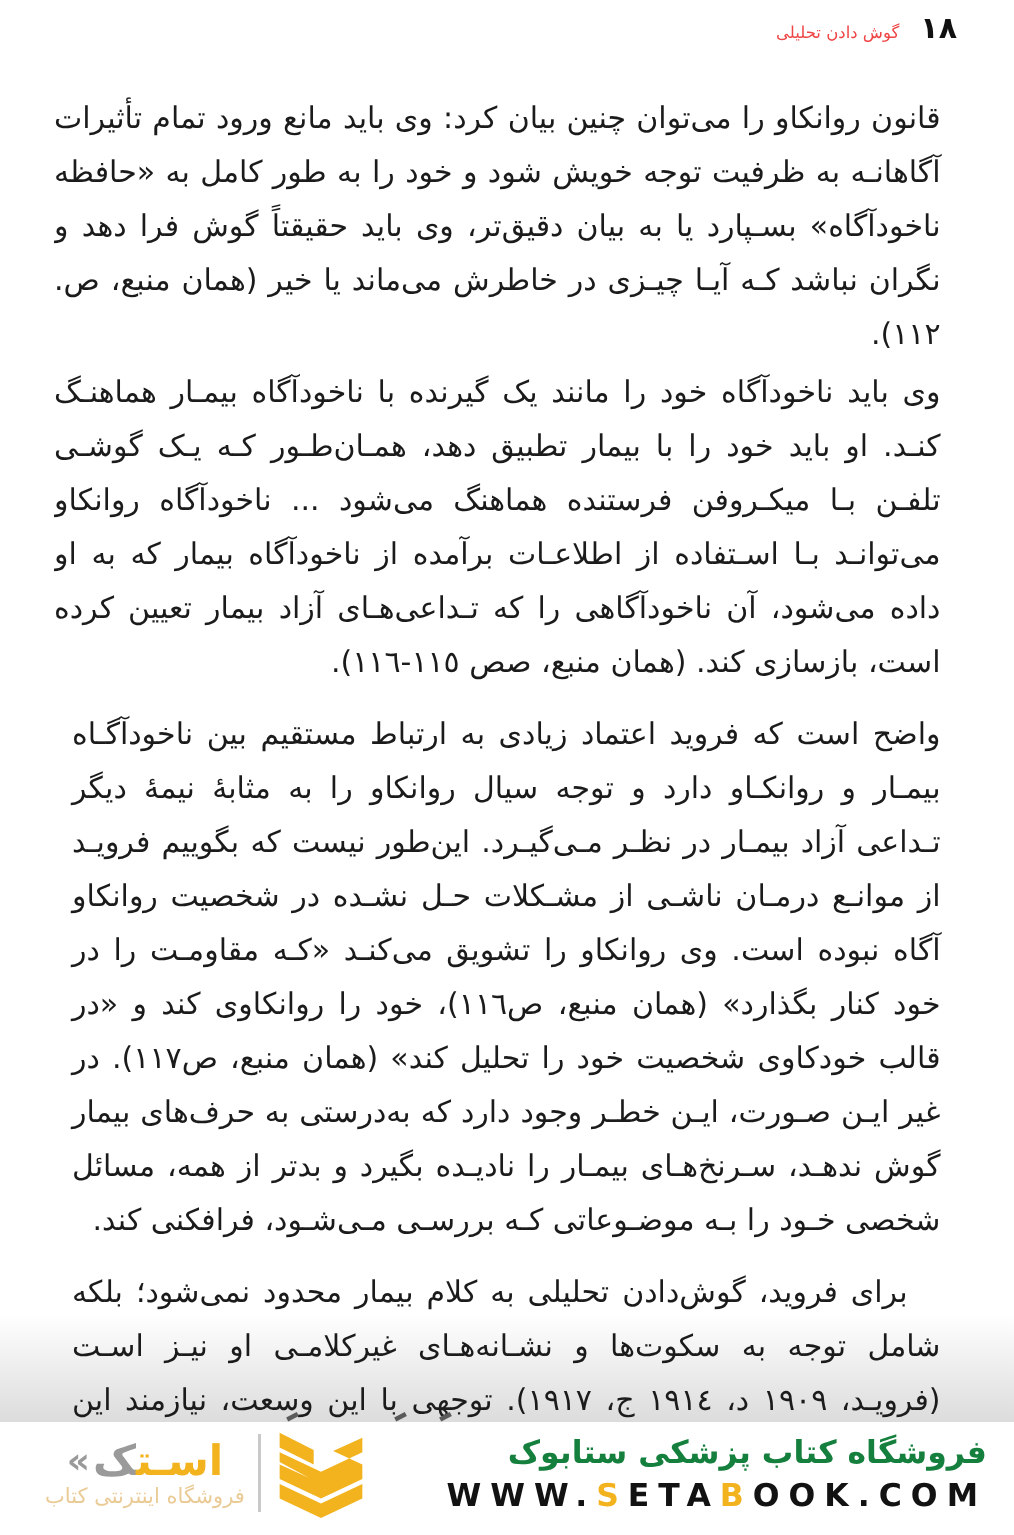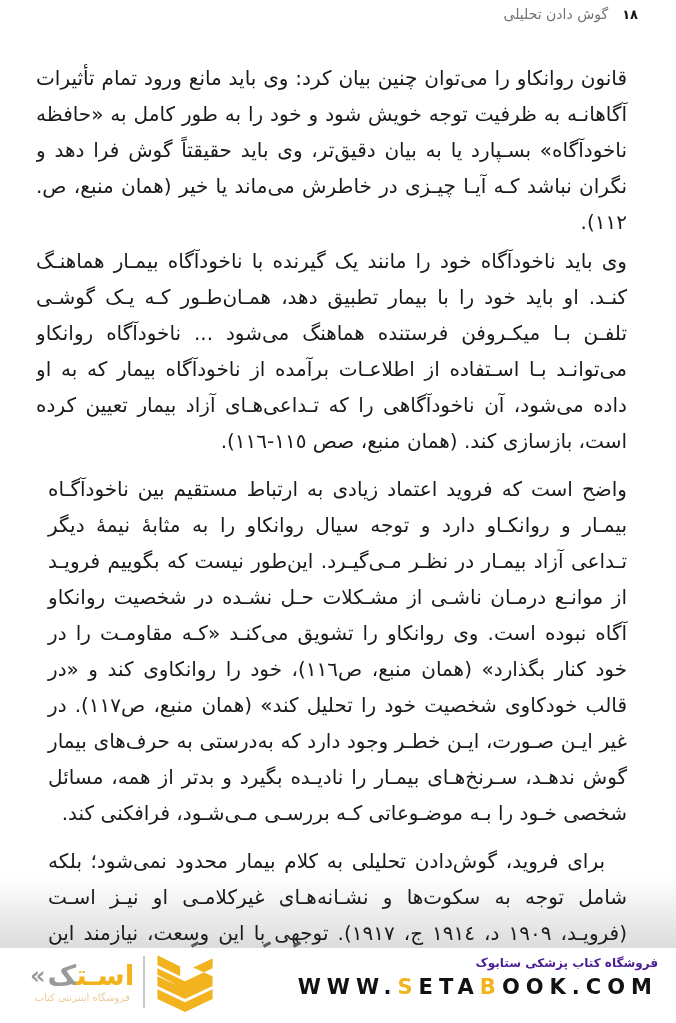--- a/index.html
+++ b/index.html
@@ -16,22 +16,22 @@
   
   .page-header {
     position: absolute;
     top: 6px;
     right: 38px;
     direction: rtl;
     display: flex;
     align-items: baseline;
     gap: 14px;
   }
-  .page-number { font-size: 13px; font-weight: 700; color: #111; }
-  .running-title { font-size: 14px; color: #737373; }
+  .page-number { font-size: 20px; font-weight: 700; color: #111; }
+  .running-title { font-size: 11px; color: #ef4444; }
 
   
   .page-body {
     position: absolute;
     top: 60px;
     right: 37px;
     left: 36px;
     height: 888px;
     overflow: hidden;
     direction: rtl;
@@ -102,23 +102,23 @@
     position: absolute;
     right: 18px;
     top: 8px;
     display: flex;
     flex-direction: column;
     align-items: flex-end;
     gap: 5px;
   }
   .store-name {
     direction: rtl;
-    font-size: 12px;
+    font-size: 21px;
     font-weight: 700;
-    color: #4c1d95;
+    color: #15803d;
   }
   .site-url {
     direction: ltr;
     font-size: 21px;
     font-weight: 700;
     letter-spacing: 6px;
     color: #121212;
     white-space: nowrap;
   }
   .gold { color: #F2B31E; }
@@ -143,21 +143,21 @@
     direction: ltr;
     align-items: center;
     gap: 2px;
     font-weight: 700;
     font-size: 28px;
     line-height: 30px;
   }
   .logo-word .guillemet { font-size: 24px; }
   .logo-tagline {
     direction: rtl;
-    font-size: 10px;
+    font-size: 14px;
     color: #EACB96;
   }
   .logo-divider {
     width: 2px;
     height: 52px;
     background: #c9c9c9;
   }
   .logo-emblem { display: block; }
 </style>
 </head>

